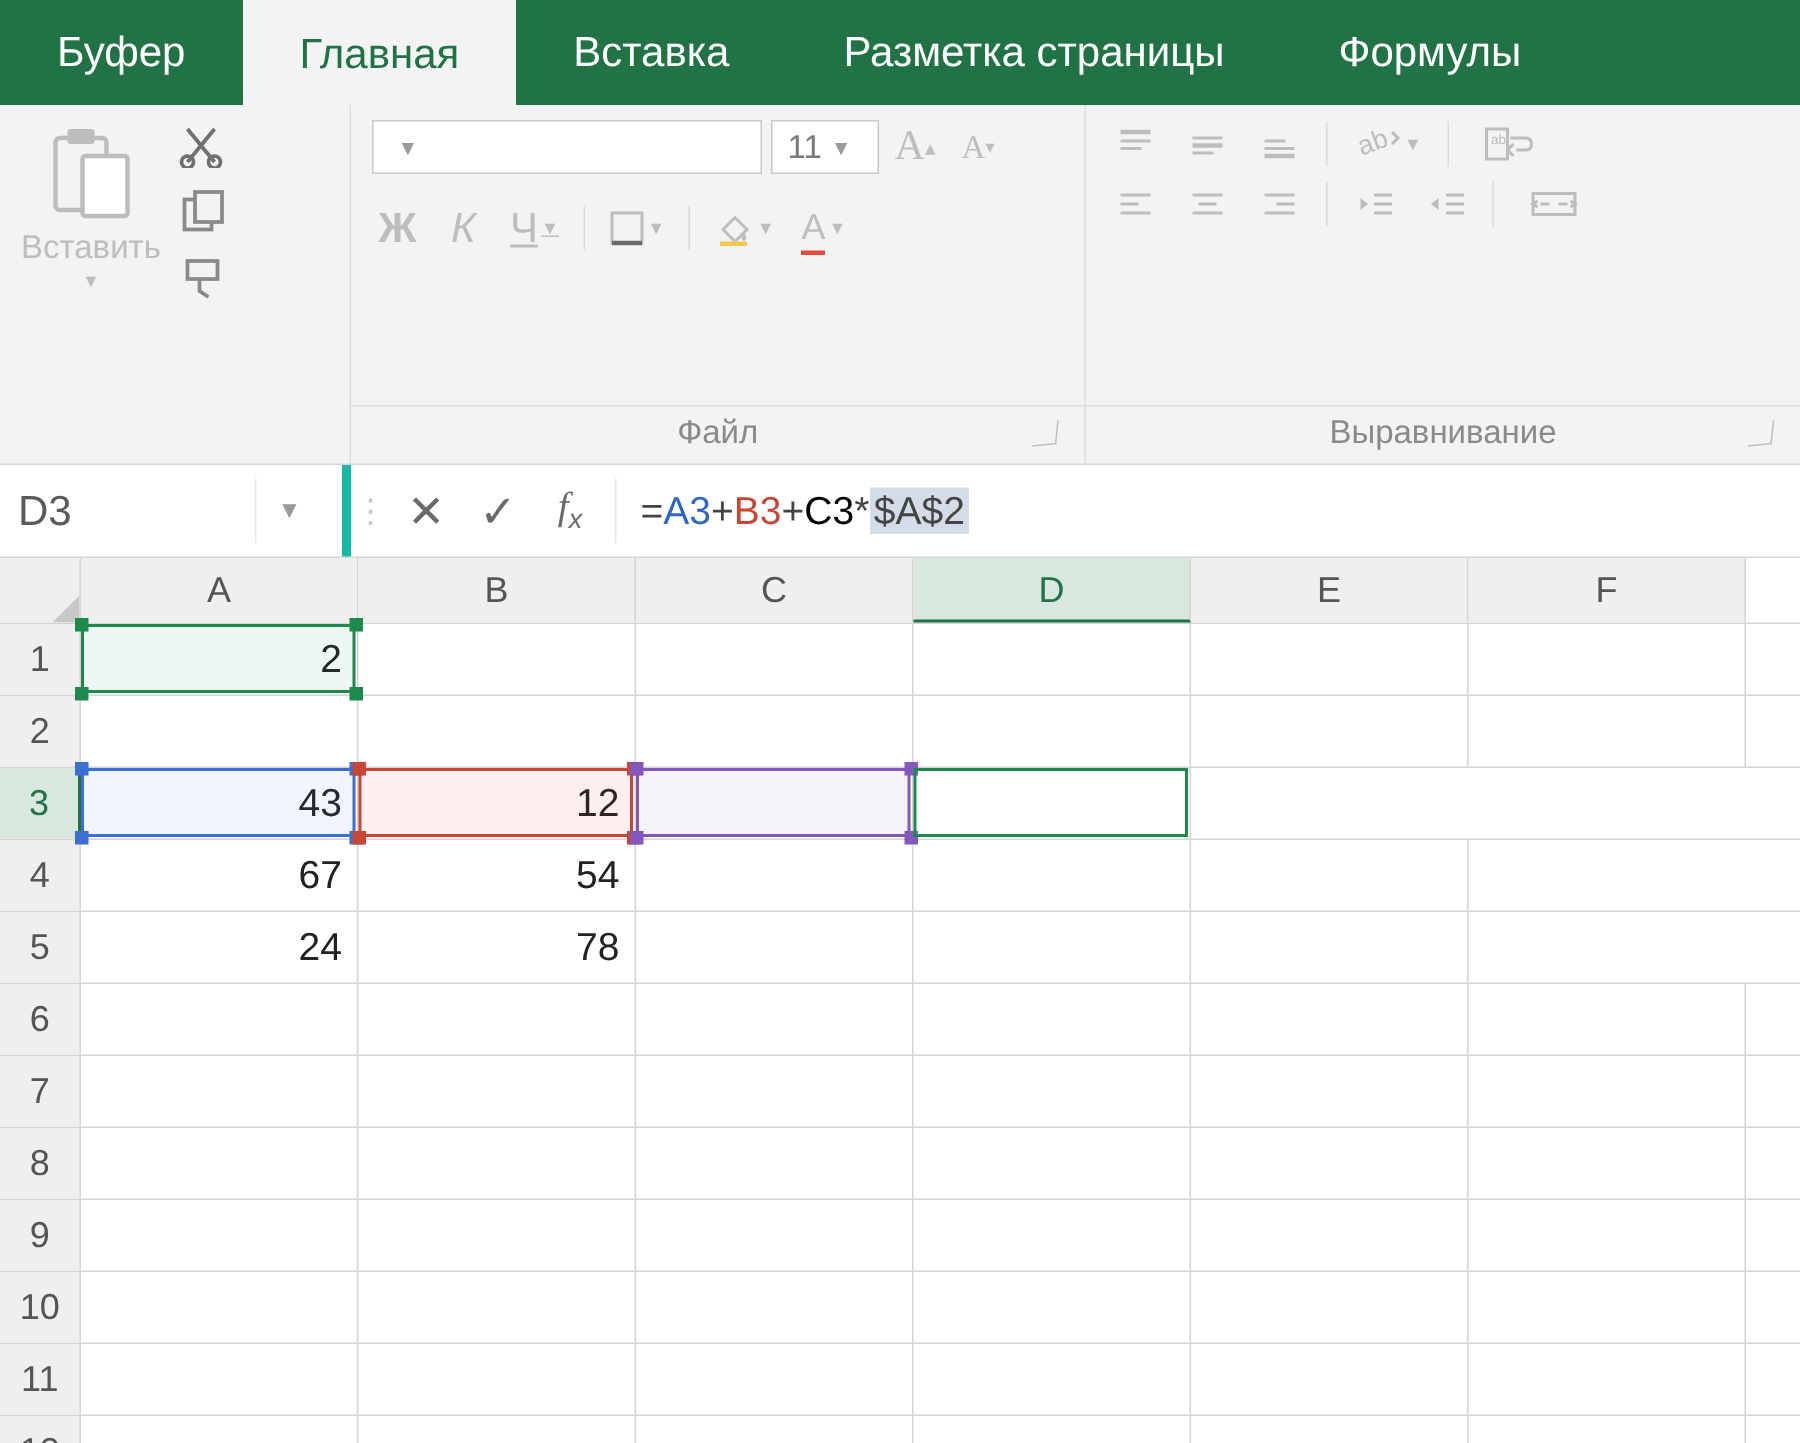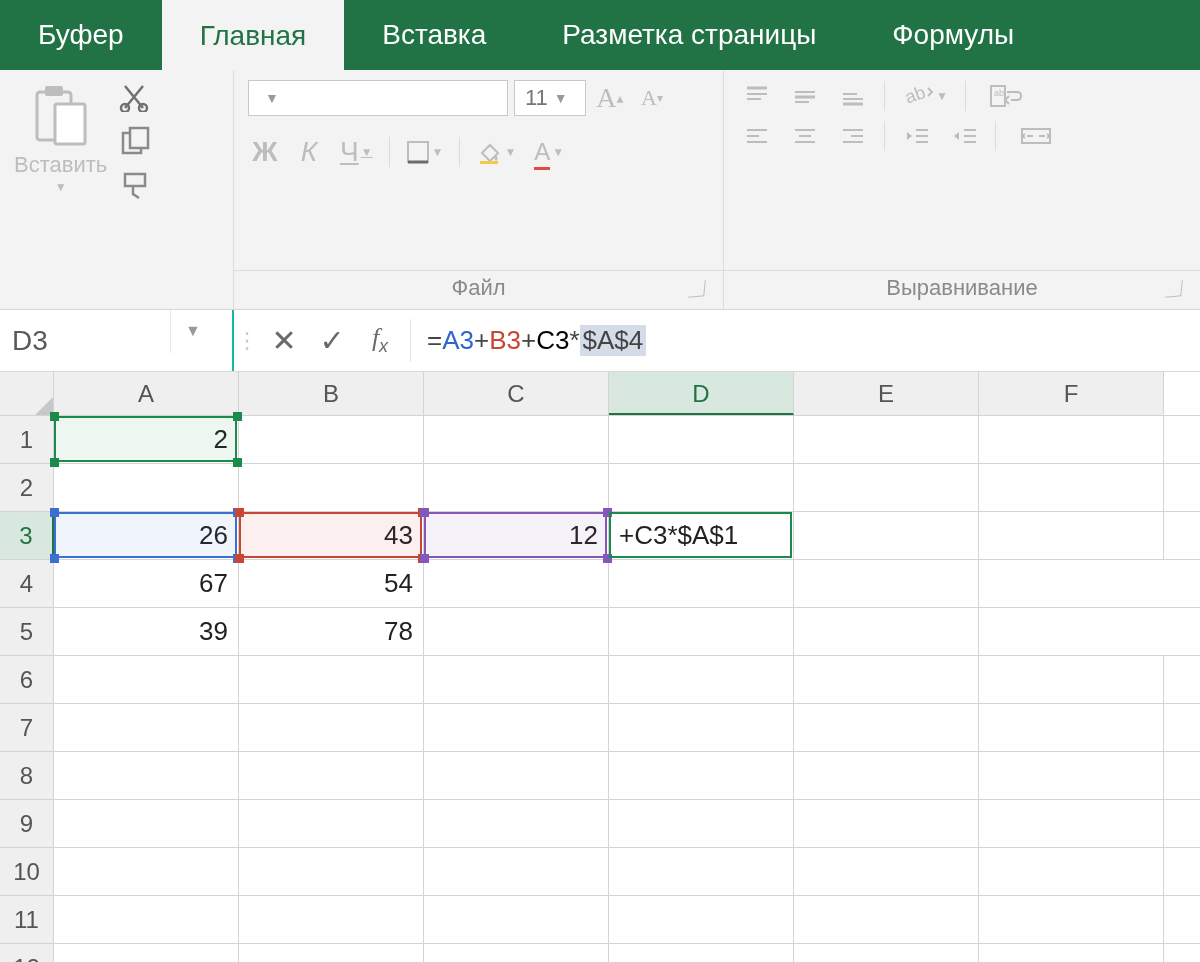--- a/index.html
+++ b/index.html
@@ -37,21 +37,21 @@
   .sep { width: 1px; height: 30px; background: #dcdcdc; margin: 0 2px; }
 
   
   .al-row { display: flex; gap: 10px; align-items: center; margin-bottom: 8px; }
   .al-btn { width: 38px; height: 32px; display: flex; align-items: center; justify-content: center; cursor: pointer; }
   .al-ic { width: 28px; height: 24px; }
   .wrap-ic, .merge-ic { width: 34px; height: 28px; }
 
   
   .formula-bar { display: flex; align-items: center; height: 62px; border-bottom: 1px solid #d6d6d6; }
-  .name-box { width: 234px; border-right: 2px solid #14b8a6; height: 100%; display: flex; }
+  .name-box { width: 234px; border-right: 6px solid #14b8a6; height: 100%; display: flex; align-items: center; }
   .name-box input { border: none; outline: none; font-size: 28px; color: #5a5a5a; padding: 0 12px; width: 170px; background: transparent; }
   .name-dd { color: #9a9a9a; font-size: 16px; padding: 0 14px; border-left: 1px solid #e8e8e8; height: 70%; display:flex; align-items:center; }
   .fb-sep { width: 1px; height: 70%; background: #e6e6e6; margin: 0 6px; }
   .fb-btn { width: 48px; height: 48px; display: flex; align-items: center; justify-content: center; color: #6a6a6a; font-size: 26px; cursor: pointer; }
   .fx { font-style: italic; font-family: "Times New Roman", serif; font-size: 26px; }
   .formula-input { flex: 1; font-size: 26px; padding: 0 10px; display: flex; align-items: center; gap: 0; }
   .tok { }
   .tok.eq { color: #444; }
   .tok.blue { color: #2e67c9; }
   .tok.red { color: #c74634; }
@@ -297,21 +297,21 @@
     </div>
   <div class="fb-sep"></div>
   <div class="formula-input" id="formula-input">
       <span class="tok eq">=</span>
       <span class="tok blue">A3</span>
       <span class="tok op">+</span>
       <span class="tok red">B3</span>
       <span class="tok op">+</span>
       <span class="tok purple">C3</span>
       <span class="tok op">*</span>
-      <span class="tok abs">$A$4</span>
+      <span class="tok abs">$A$2</span>
     </div>
 </div>
 
 <div class="grid-wrap">
   <div class="col-headers" id="col-headers">
     <div class="corner">
         <svg viewBox="0 0 18 18">
           <path d="M18 0 L18 18 L0 18 Z" fill="#c8c8c8"></path>
         </svg>
       </div>
@@ -336,38 +336,36 @@
         <div class="row-h">2</div>
         <div class="cell"></div>
         <div class="cell"></div>
         <div class="cell"></div>
         <div class="cell"></div>
         <div class="cell"></div>
         <div class="cell"></div>
       </div>
       <div class="g-row">
         <div class="row-h active">3</div>
-        <div class="cell">26</div>
         <div class="cell">43</div>
         <div class="cell">12</div>
-        <div class="cell left">+C3*$A$1</div>
         <div class="cell"></div>
         <div class="cell"></div>
       </div>
       <div class="g-row">
         <div class="row-h">4</div>
         <div class="cell">67</div>
         <div class="cell">54</div>
         <div class="cell"></div>
         <div class="cell"></div>
         <div class="cell"></div>
       </div>
       <div class="g-row">
         <div class="row-h">5</div>
-        <div class="cell">39</div>
+        <div class="cell">24</div>
         <div class="cell">78</div>
         <div class="cell"></div>
         <div class="cell"></div>
         <div class="cell"></div>
       </div>
       <div class="g-row">
         <div class="row-h">6</div>
         <div class="cell"></div>
         <div class="cell"></div>
         <div class="cell"></div>

